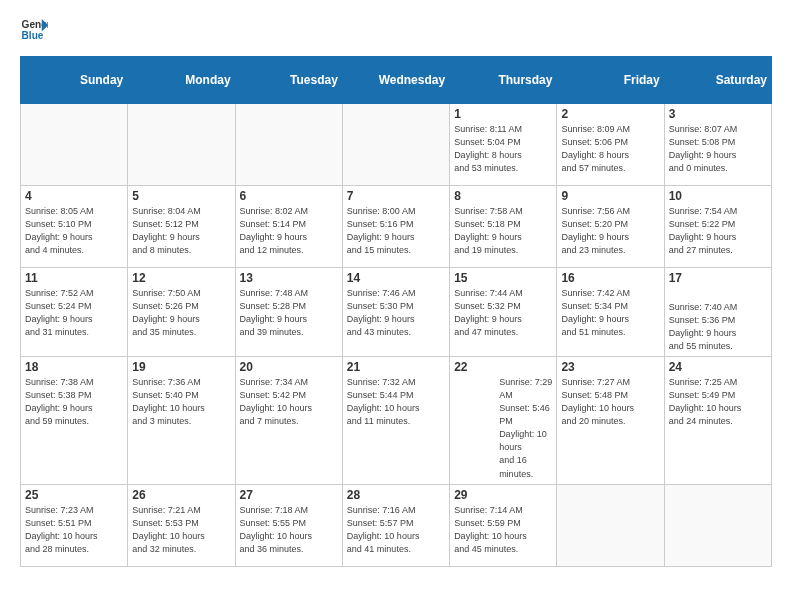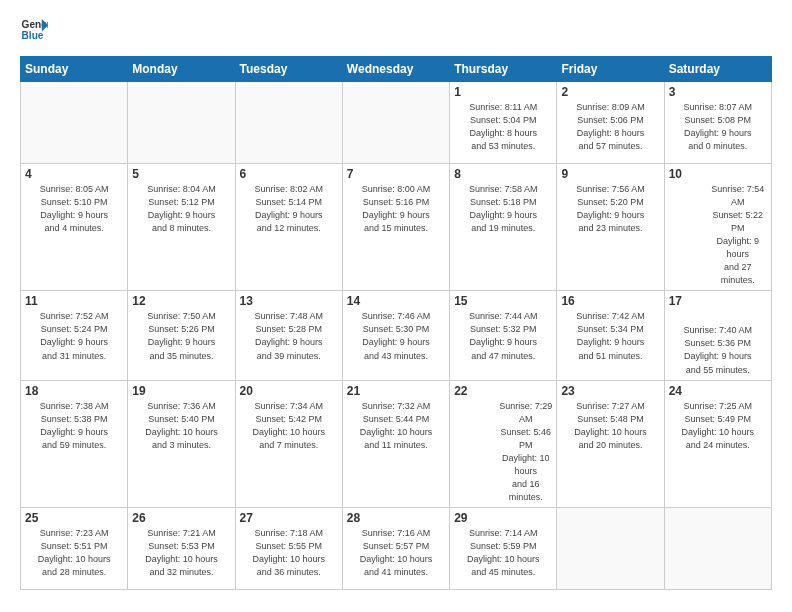--- a/index.html
+++ b/index.html
@@ -45,22 +45,22 @@
     table {
       width: 100%;
       border-collapse: collapse;
       table-layout: fixed;
     }
     th {
       background-color: #1a6faf;
       color: #fff;
       font-size: 12px;
       font-weight: bold;
-      padding: 5px 4px;
-      text-align: left;
+      padding: 16px 4px;
+      text-align: right;
       border: 1px solid #1a6faf;
     }
     td {
       border: 1px solid #ccc;
       vertical-align: top;
       padding: 3px 4px;
       font-size: 9.5px;
       color: #333;
       height: 82px;
       background: #fff;
@@ -72,21 +72,20 @@
       font-size: 12px;
       font-weight: bold;
       color: #333;
       display: block;
       margin-bottom: 2px;
     }
     .day-info {
       font-size: 9px;
       color: #444;
       line-height: 1.45;
-      text-align: center;
     }
   </style>
 </head>
 <body>
 
 <div class="page">
   <div class="header">
     <div class="logo">
       <svg class="logo-icon" viewBox="0 0 36 36" xmlns="http://www.w3.org/2000/svg">
         <text x="2" y="16" font-size="13" font-weight="bold" fill="#333" font-family="Arial">General</text>
@@ -182,21 +181,21 @@
           </td>
           <td>
             <span class="day-num">9</span>
             <div class="day-info" style="white-space: pre-line;">Sunrise: 7:56 AM
 Sunset: 5:20 PM
 Daylight: 9 hours
 and 23 minutes.</div>
           </td>
           <td>
             <span class="day-num">10</span>
-            <div class="day-info" style="white-space: pre-line; margin-left: 40px;">Sunrise: 7:54 AM
+            <div class="day-info" style="white-space: pre-line;">Sunrise: 7:54 AM
 Sunset: 5:22 PM
 Daylight: 9 hours
 and 27 minutes.</div>
           </td>
         </tr>
         <tr>
           <td>
             <span class="day-num">11</span>
             <div class="day-info" style="white-space: pre-line;">Sunrise: 7:52 AM
 Sunset: 5:24 PM

